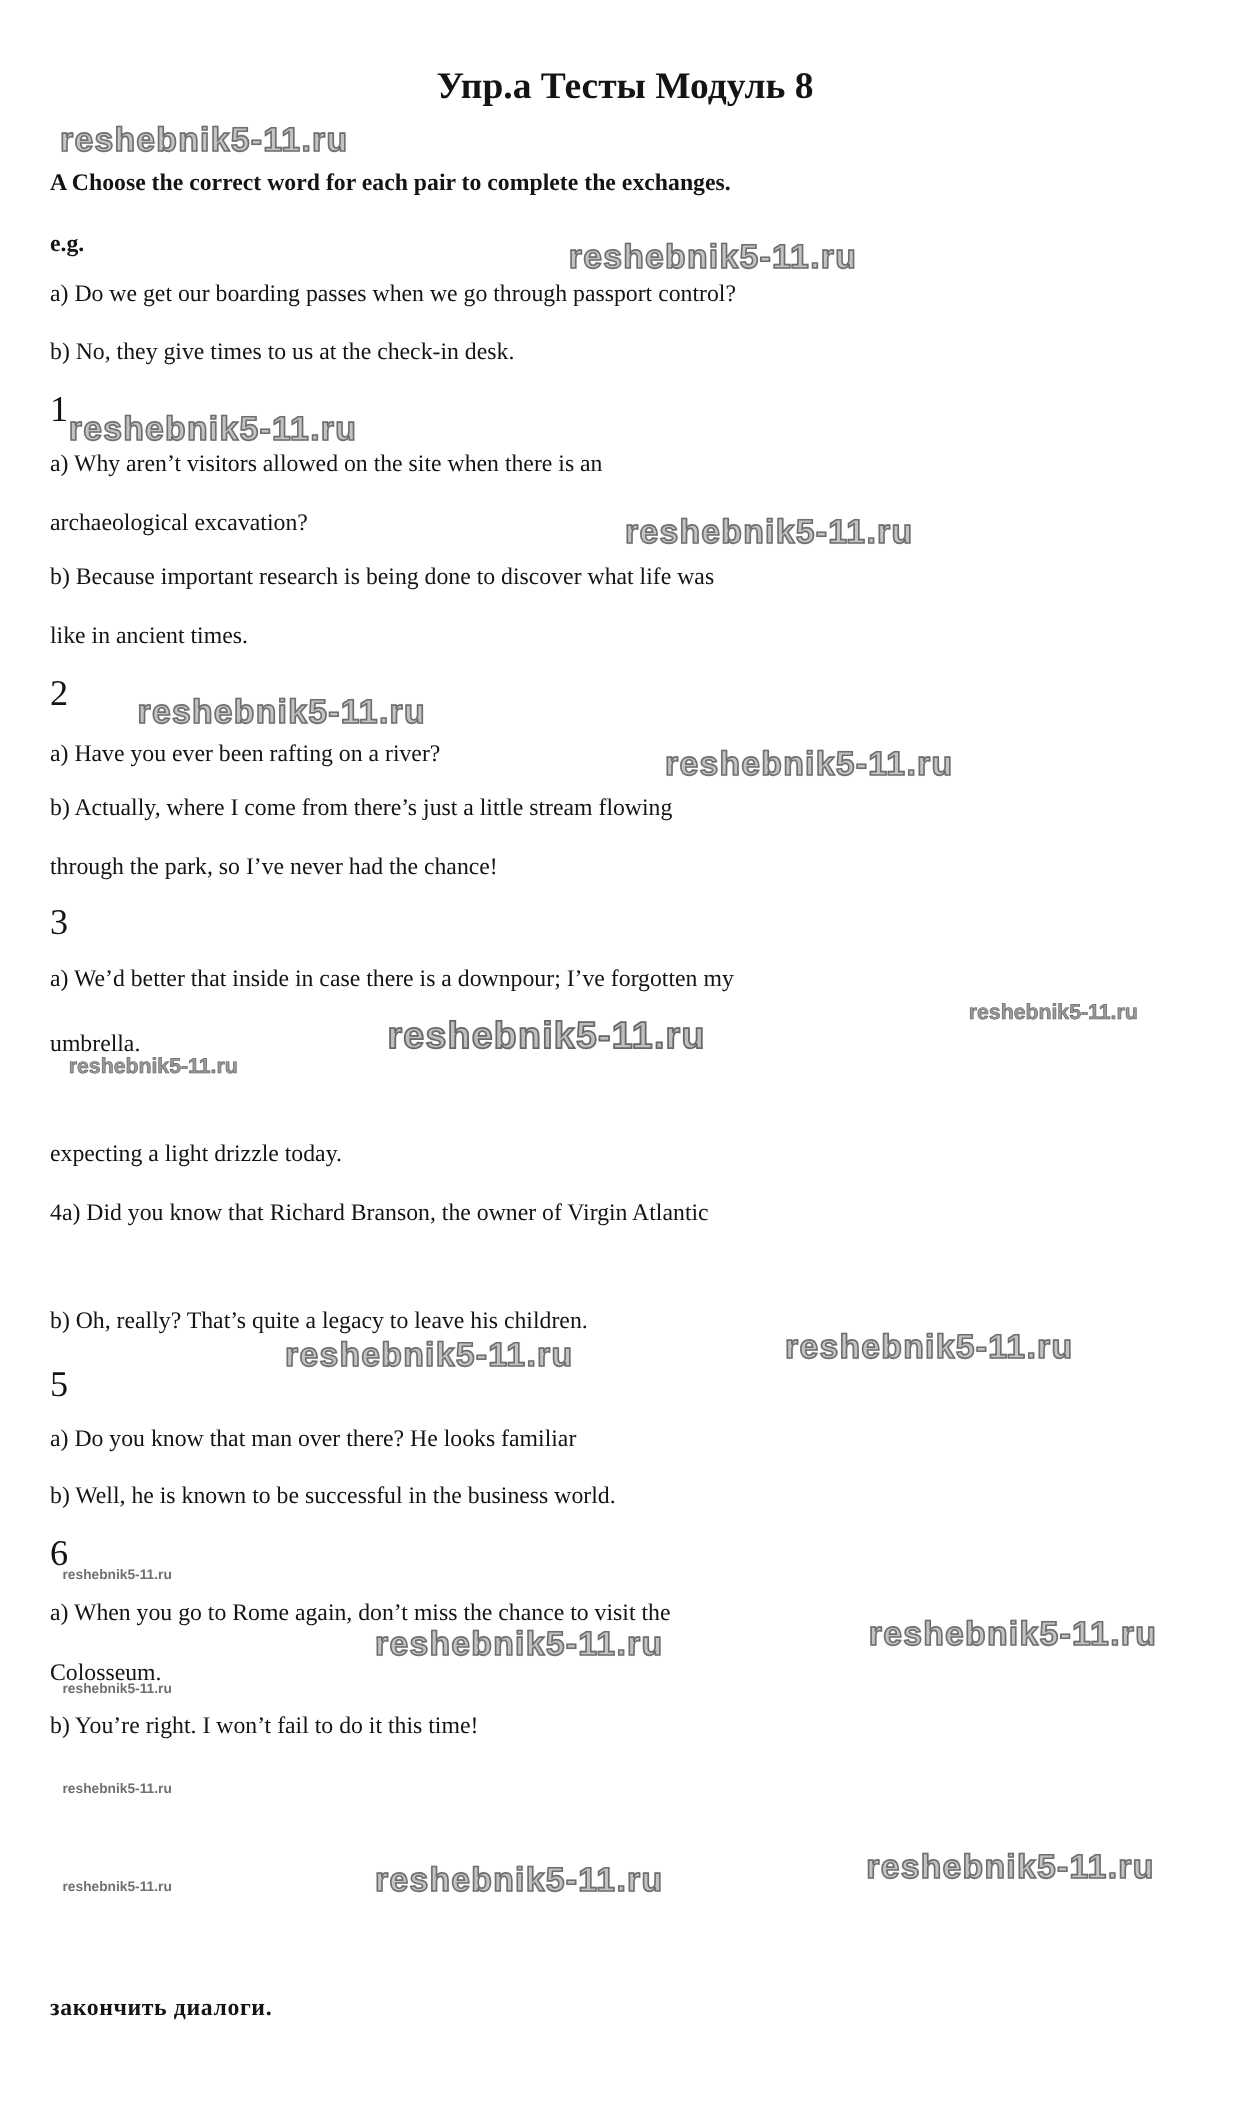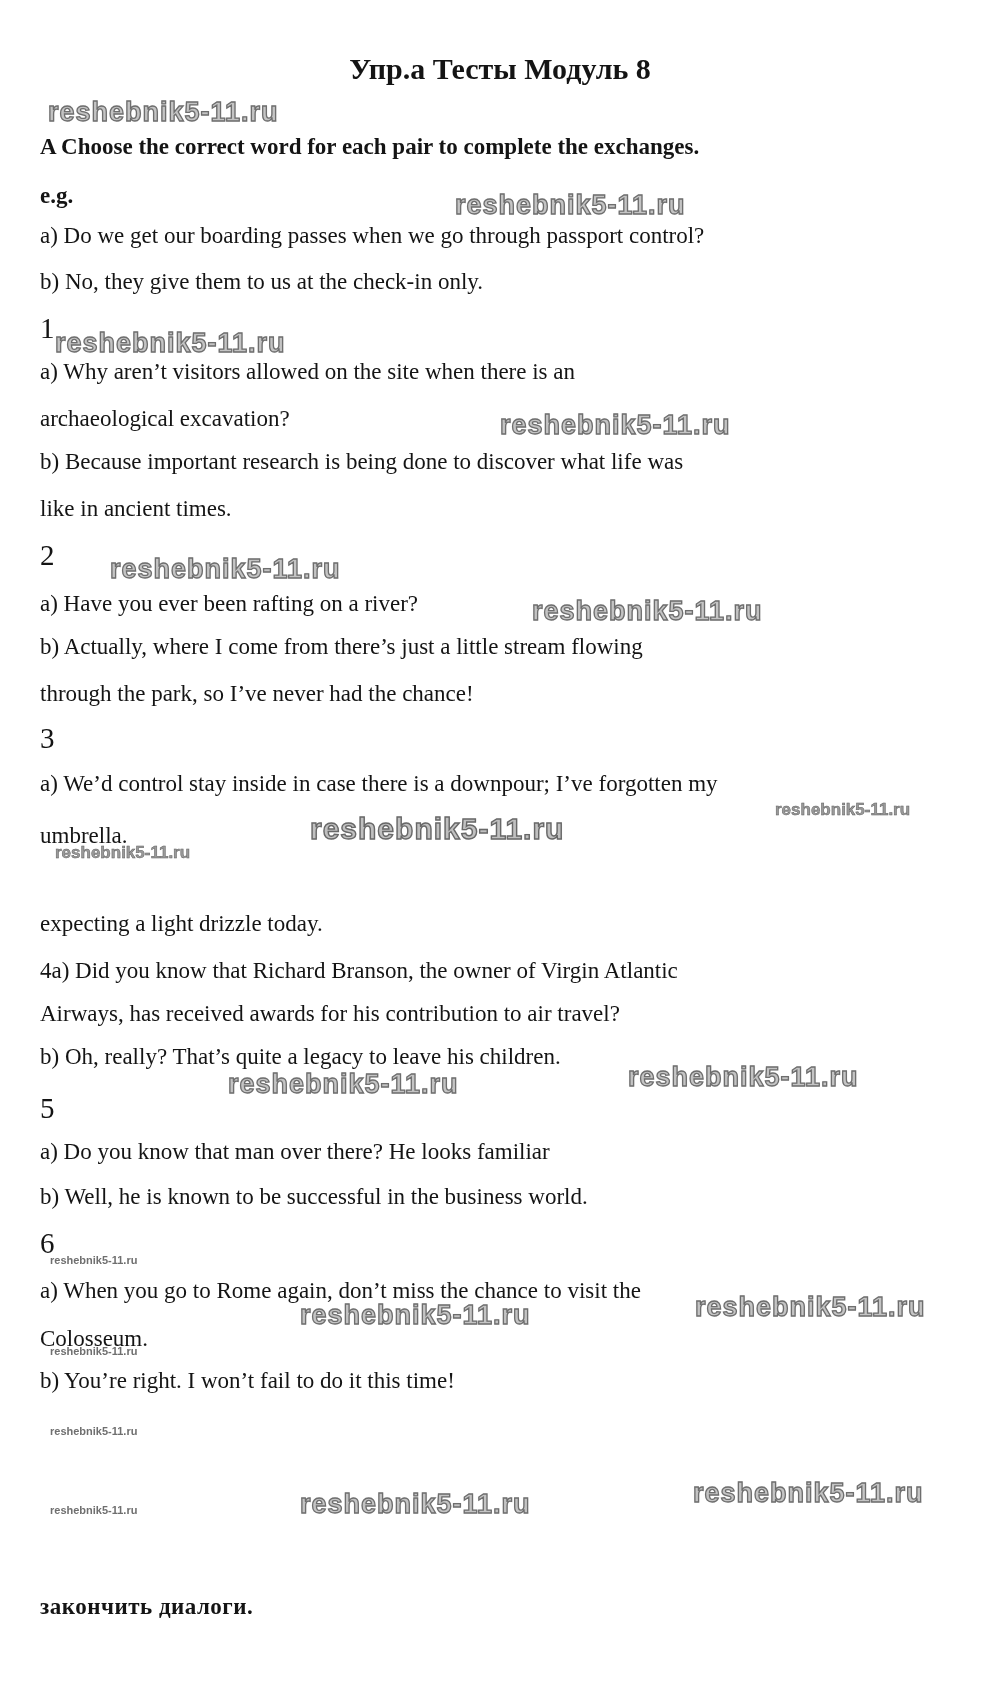--- a/index.html
+++ b/index.html
@@ -8,21 +8,21 @@
     width:1000px;
     height:1701px;
     background:#ffffff;
     font-family:"Liberation Serif", serif;
     color:#121212;
     overflow:hidden;
   }
   .line{
     position:absolute;
     left:40px;
-    font-size:23px;
+    font-size:19px;
     line-height:45px;
     white-space:nowrap;
     color:#141414;
   }
   .bold{font-weight:bold;}
   .title{
     left:0;
     width:1000px;
     text-align:center;
     font-size:30px;
@@ -93,40 +93,39 @@
   <div class="wm wm-lg" style="left:695px;top:1292px">reshebnik5-11.ru</div>
   <div class="wm wm-xs" style="left:50px;top:1345px">reshebnik5-11.ru</div>
   <div class="wm wm-xs" style="left:50px;top:1425px">reshebnik5-11.ru</div>
   <div class="wm wm-xs" style="left:50px;top:1504px">reshebnik5-11.ru</div>
   <div class="wm wm-lg" style="left:300px;top:1489px">reshebnik5-11.ru</div>
   <div class="wm wm-lg" style="left:693px;top:1478px">reshebnik5-11.ru</div>
 
   <div class="line bold" style="top:124px">A Choose the correct word for each pair to complete the exchanges.</div>
   <div class="line bold" style="top:173px">e.g.</div>
   <div class="line" style="top:213px">a) Do we get our boarding passes when we go through passport control?</div>
-  <div class="line" style="top:259px">b) No, they give them to us at the check-in only.</div>
+  <div class="line" style="top:259px">b) No, they give times to us at the check-in desk.</div>
 
   <div class="line num" style="top:306px">1</div>
   <div class="line" style="top:349px">a) Why aren’t visitors allowed on the site when there is an</div>
   <div class="line" style="top:396px">archaeological excavation?</div>
   <div class="line" style="top:439px">b) Because important research is being done to discover what life was</div>
   <div class="line" style="top:486px">like in ancient times.</div>
 
   <div class="line num" style="top:533px">2</div>
   <div class="line" style="top:581px">a) Have you ever been rafting on a river?</div>
   <div class="line" style="top:624px">b) Actually, where I come from there’s just a little stream flowing</div>
   <div class="line" style="top:671px">through the park, so I’ve never had the chance!</div>
 
   <div class="line num" style="top:716px">3</div>
-  <div class="line" style="top:761px">a) We’d control stay inside in case there is a downpour; I’ve forgotten my</div>
+  <div class="line" style="top:761px">a) We’d better that inside in case there is a downpour; I’ve forgotten my</div>
   <div class="line" style="top:813px">umbrella.</div>
   <div class="line" style="top:901px">expecting a light drizzle today.</div>
 
   <div class="line" style="top:948px">4a) Did you know that Richard Branson, the owner of Virgin Atlantic</div>
-  <div class="line" style="top:991px">Airways, has received awards for his contribution to air travel?</div>
   <div class="line" style="top:1034px">b) Oh, really? That’s quite a legacy to leave his children.</div>
 
   <div class="line num" style="top:1086px">5</div>
   <div class="line" style="top:1174px">b) Well, he is known to be successful in the business world.</div>
   <div class="line" style="top:1129px">a) Do you know that man over there? He looks familiar</div>
 
   <div class="line num" style="top:1221px">6</div>
   <div class="line" style="top:1268px">a) When you go to Rome again, don’t miss the chance to visit the</div>
   <div class="line" style="top:1316px">Colosseum.</div>
   <div class="line" style="top:1358px">b) You’re right. I won’t fail to do it this time!</div>

